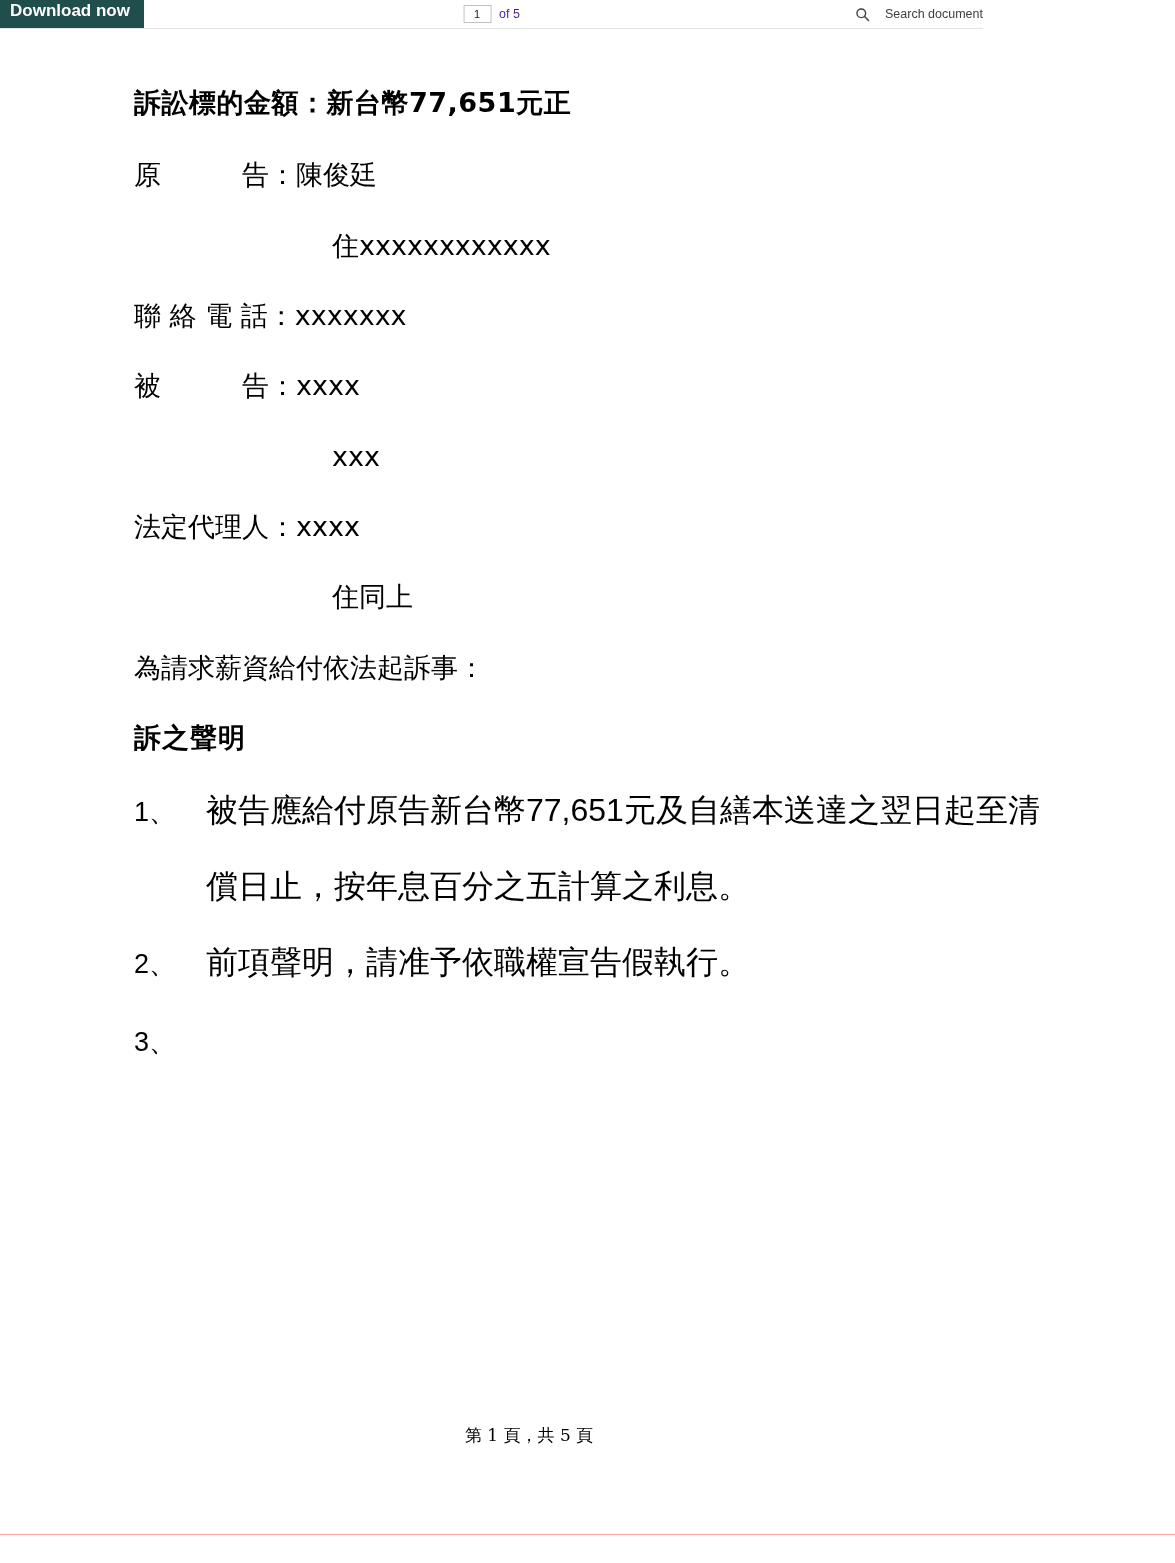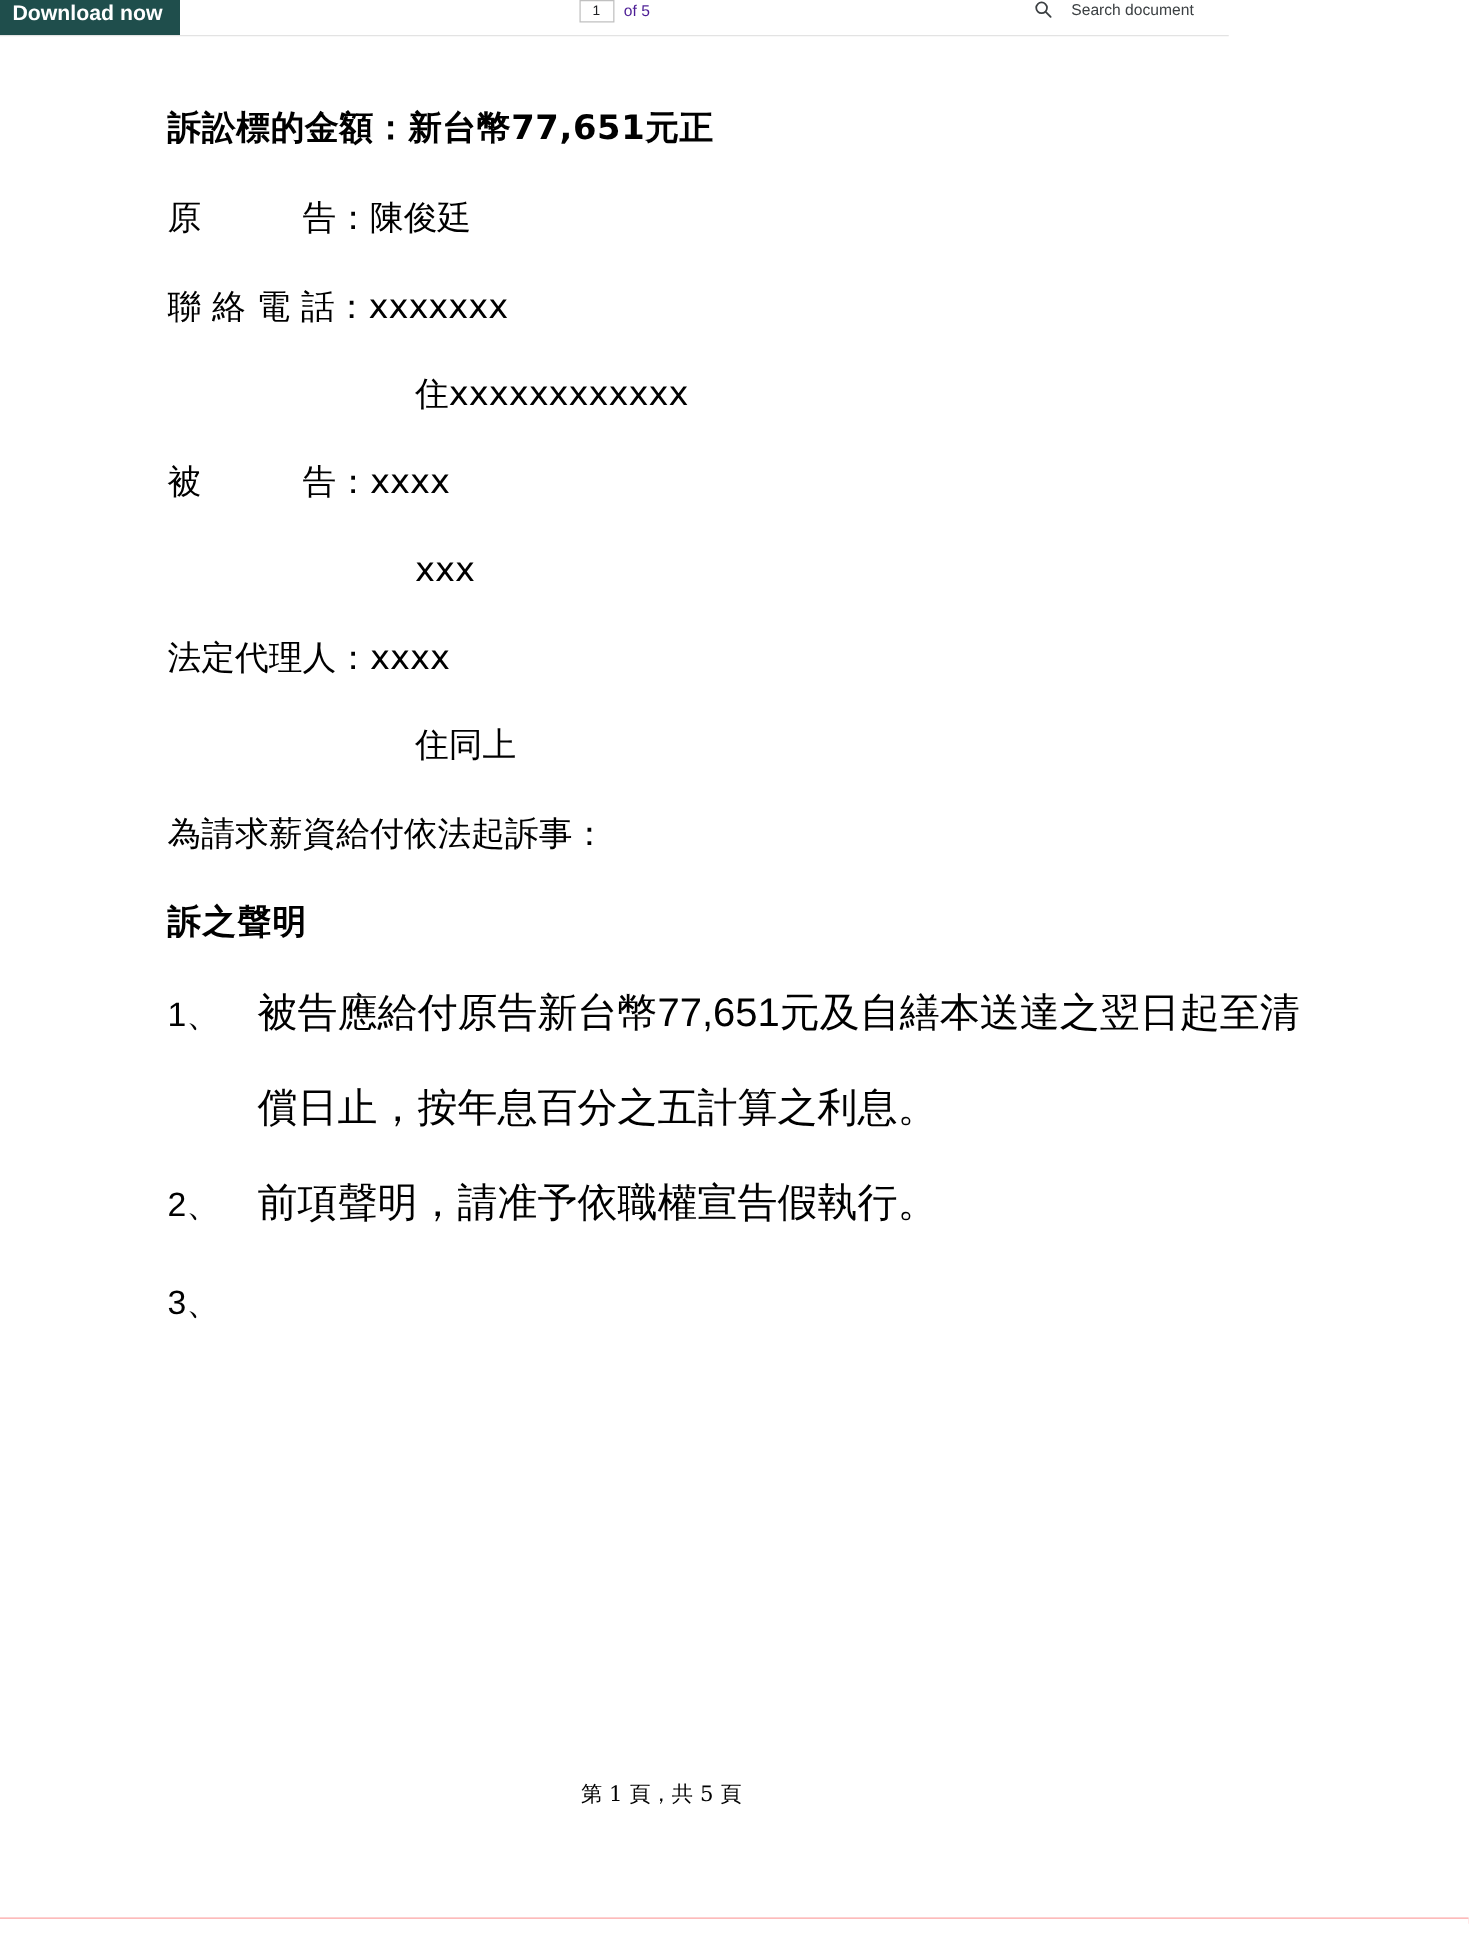--- a/index.html
+++ b/index.html
@@ -19,21 +19,21 @@
   
   .viewer-toolbar {
     position: absolute;
     top: 0;
     left: 0;
     width: 983px;
     height: 28px;
     background: #ffffff;
     border-bottom: 1px solid #e3e3e3;
     display: flex;
-    align-items: flex-start;
+    align-items: center;
     z-index: 20;
   }
   .download-btn {
     background: #1f4e4c;
     color: #ffffff;
     font-size: 17px;
     font-weight: bold;
     line-height: 34px;
     height: 34px;
     padding: 0 14px 0 10px;
@@ -63,21 +63,21 @@
     color: #202124;
     font-family: "Liberation Sans", sans-serif;
     padding: 0;
   }
   .page-total {
     font-size: 12.5px;
     color: #4c1d95;
   }
   .search-box {
     position: absolute;
-    right: 28px;
+    right: 0;
     display: flex;
     align-items: center;
     gap: 15px;
   }
   .search-text {
     font-size: 12.5px;
     color: #3c4043;
   }
   .search-icon svg { display: block; }
 
@@ -179,22 +179,22 @@
     <span class="search-text">Search document</span>
   </div>
 </div>
 
 <div class="doc-page">
   <div class="doc-body">
 
     <div class="line title-line">訴訟標的金額：新台幣77,651元正</div>
 
     <div class="line row">原　　　告：陳俊廷</div>
+    <div class="line row indent">住xxxxxxxxxxxx</div>
     <div class="line row">聯 絡 電 話：xxxxxxx</div>
-    <div class="line row indent">住xxxxxxxxxxxx</div>
     <div class="line row">被　　　告：xxxx</div>
     <div class="line row indent">xxx</div>
     <div class="line row">法定代理人：xxxx</div>
     <div class="line row indent">住同上</div>
     <div class="line row">為請求薪資給付依法起訴事：</div>
 
     <div class="line section-head">訴之聲明</div>
 
     <div class="claim">
       <div class="claim-num">1、</div>

